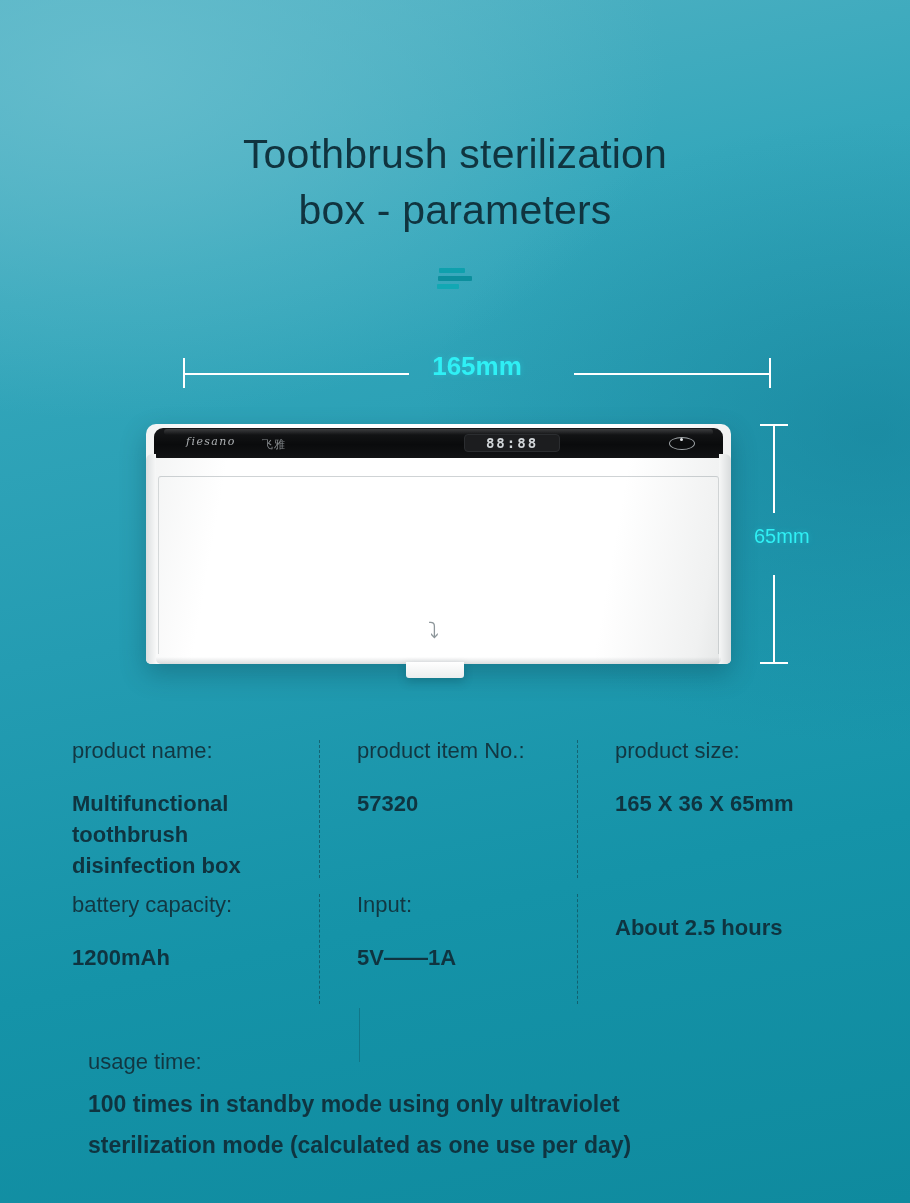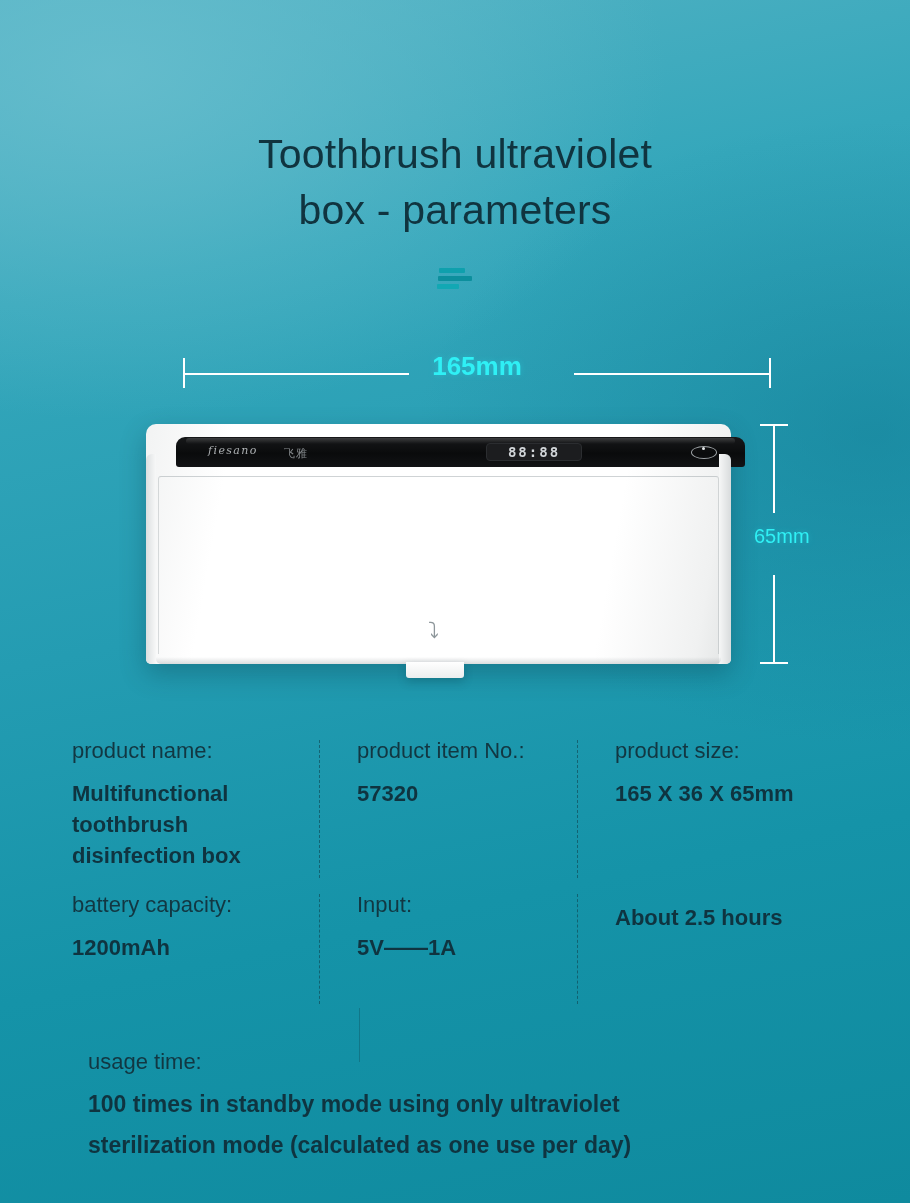--- a/index.html
+++ b/index.html
@@ -138,27 +138,26 @@
   .device-body {
     position: absolute;
     inset: 0;
     background: linear-gradient(100deg, #f2f3f3 0%, #ffffff 14%, #ffffff 78%, #f0f1f1 94%, #e2e4e4 100%);
     border-radius: 10px 10px 5px 5px;
     box-shadow: 0 10px 26px rgba(5,50,62,0.30);
   }
   
   .device-panel {
     position: absolute;
-    top: 13px;
+    top: 4px;
     left: 8px;
     width: 569px;
     height: 30px;
     background: linear-gradient(180deg, #17181a 0%, #0a0b0c 55%, #121315 100%);
     border-radius: 9px 9px 3px 3px;
-    margin-left: 22px;
   }
   .panel-gloss {
     position: absolute;
     top: 1px; left: 10px; right: 10px; height: 6px;
     background: linear-gradient(180deg, rgba(255,255,255,0.16), rgba(255,255,255,0));
     border-radius: 8px;
   }
   .brand-logo {
     position: absolute;
     left: 32px;
@@ -292,21 +291,21 @@
   .cell-c { width: 254px; padding-left: 37px; }
 
   .spec-label {
     font-size: 22px;
     font-weight: 400;
     color: #123742;
     line-height: 30px;
     white-space: nowrap;
   }
   .spec-value {
-    margin-top: 12px;
+    margin-top: 22px;
     font-size: 22px;
     font-weight: 700;
     color: #0f3440;
     line-height: 31px;
   }
   .spec-value.narrow { max-width: 210px; }
 
   .vdash {
     position: absolute;
     top: 4px;
@@ -347,21 +346,21 @@
     color: #0f3440;
     line-height: 41px;
   }
 </style>
 </head>
 <body>
 
 <div id="page">
 
   <div class="title-block">
-    <div class="title-line">Toothbrush ultraviolet</div>
+    <div class="title-line">Toothbrush sterilization</div>
     <div class="title-line">box - parameters</div>
   </div>
 
   <div class="title-divider">
     <i class="td-1"></i>
     <i class="td-2"></i>
     <i class="td-3"></i>
   </div>
 
   <div class="dim-h">

